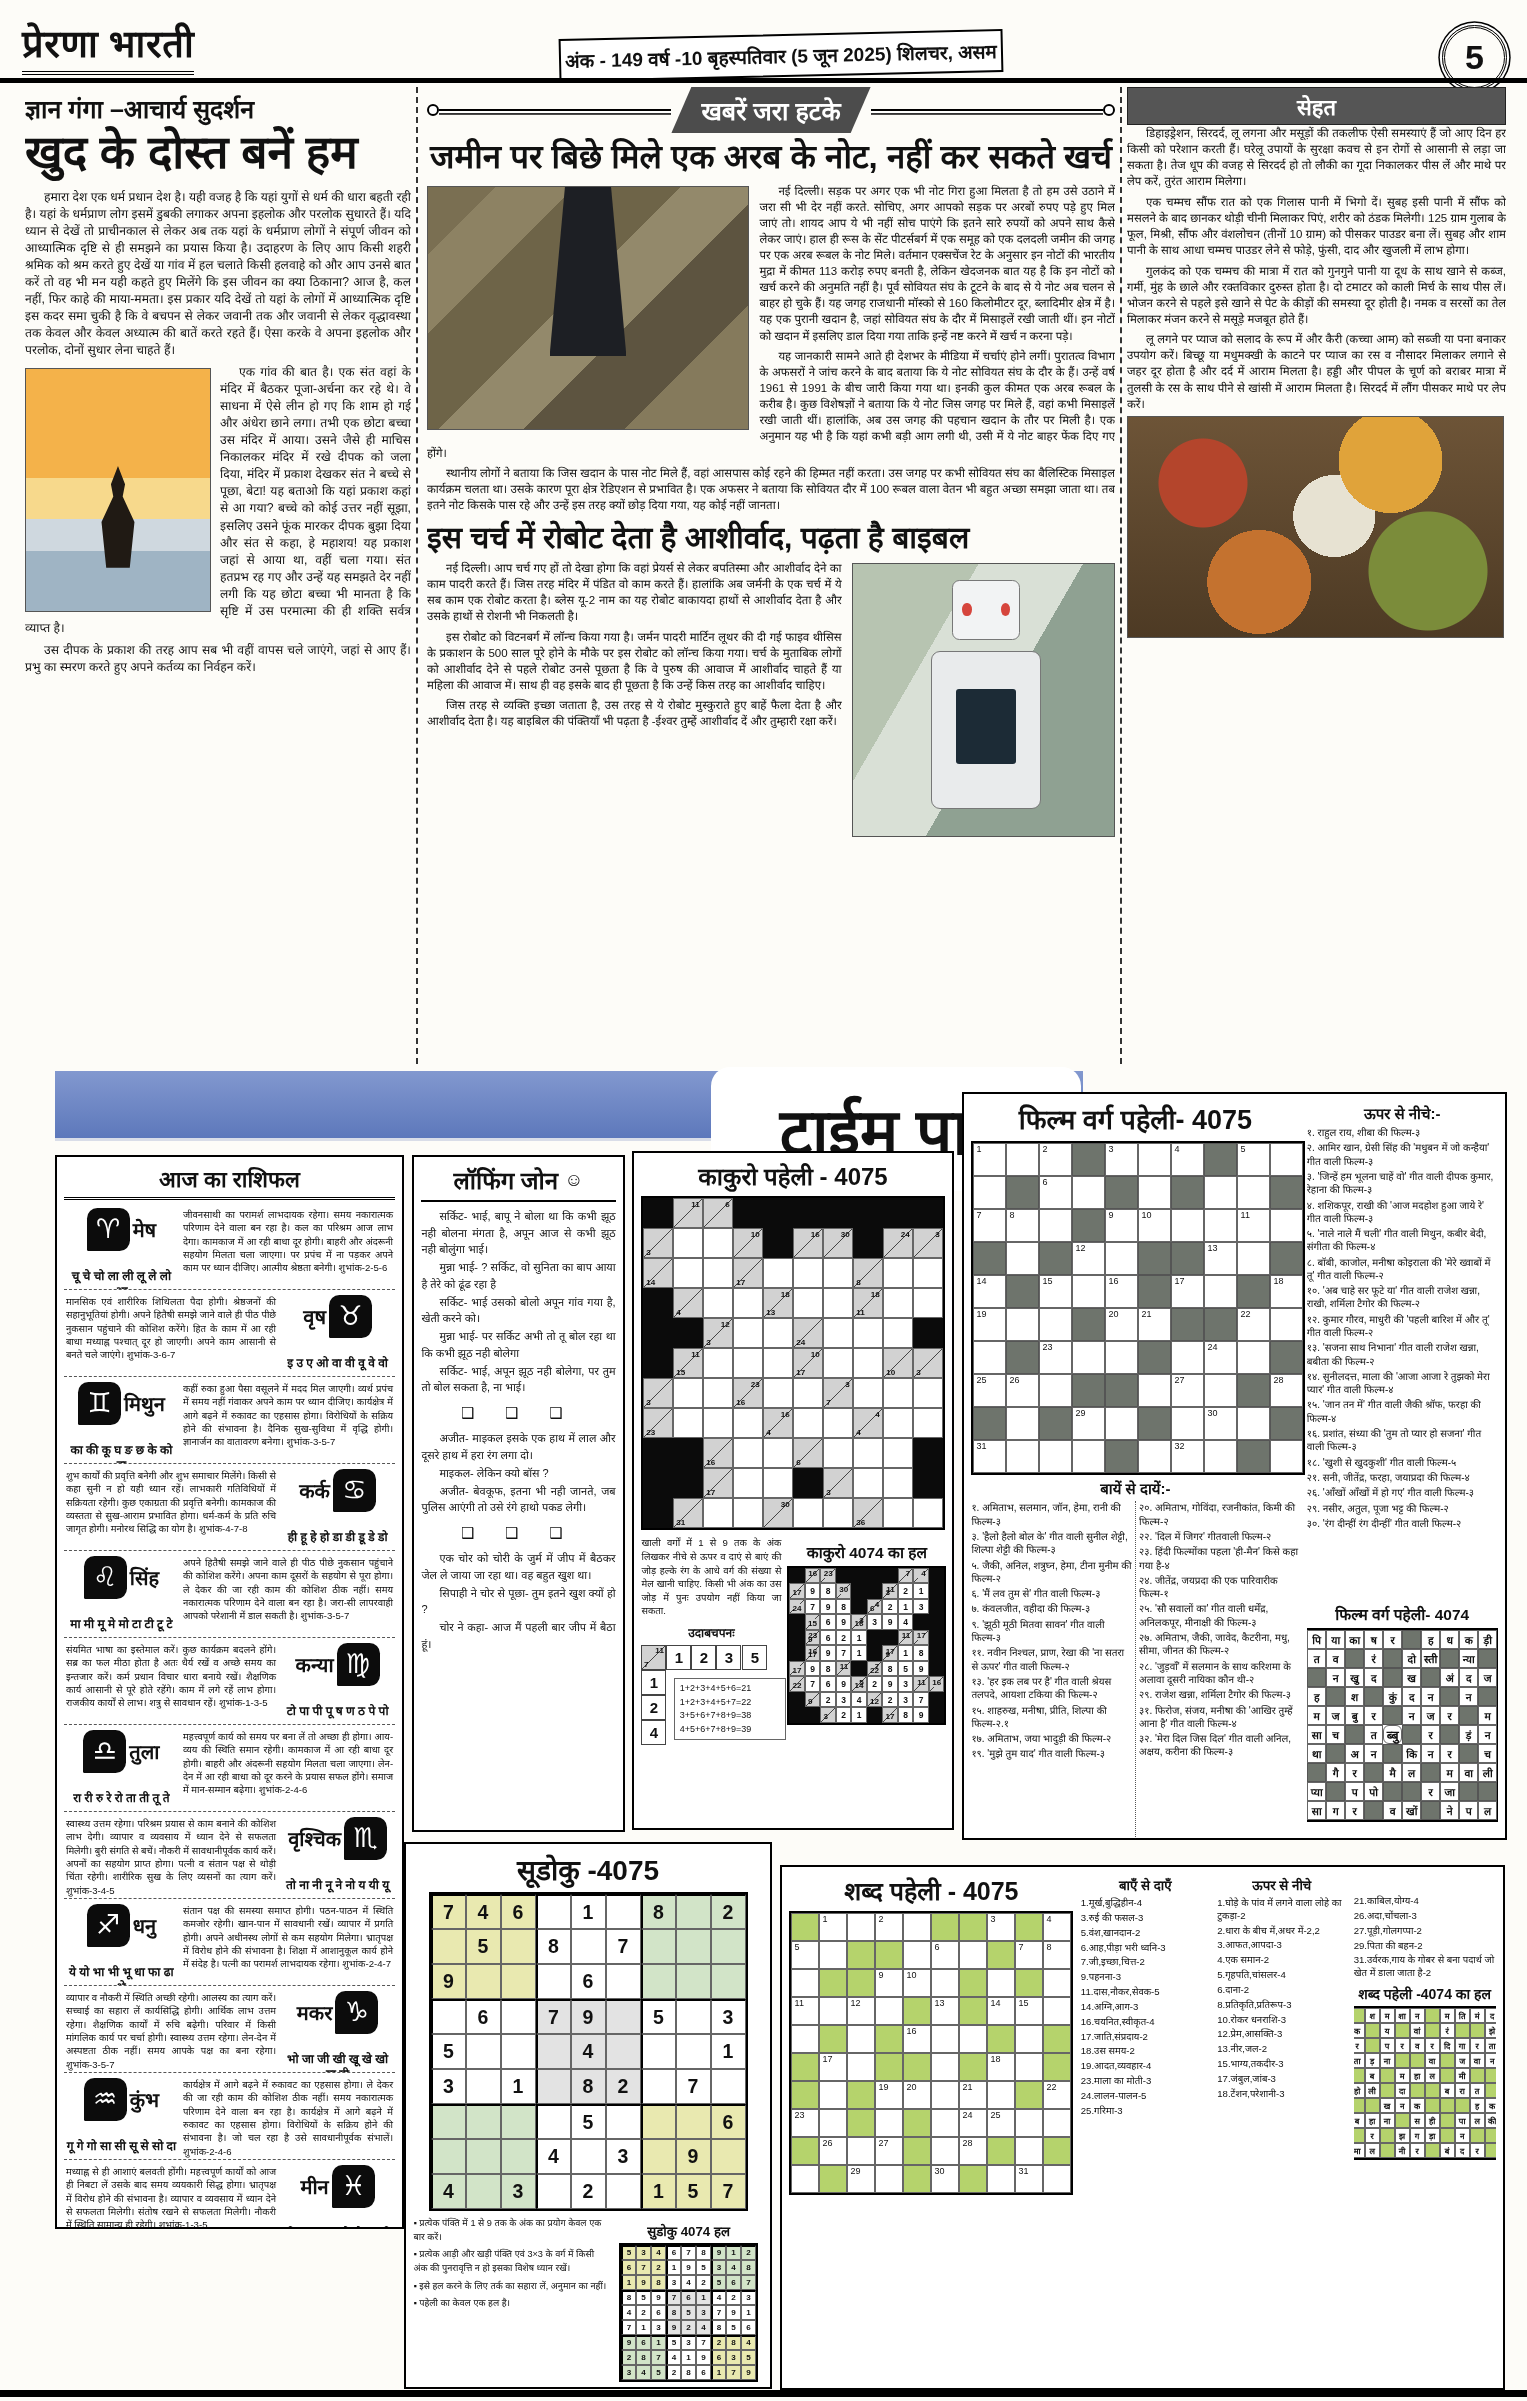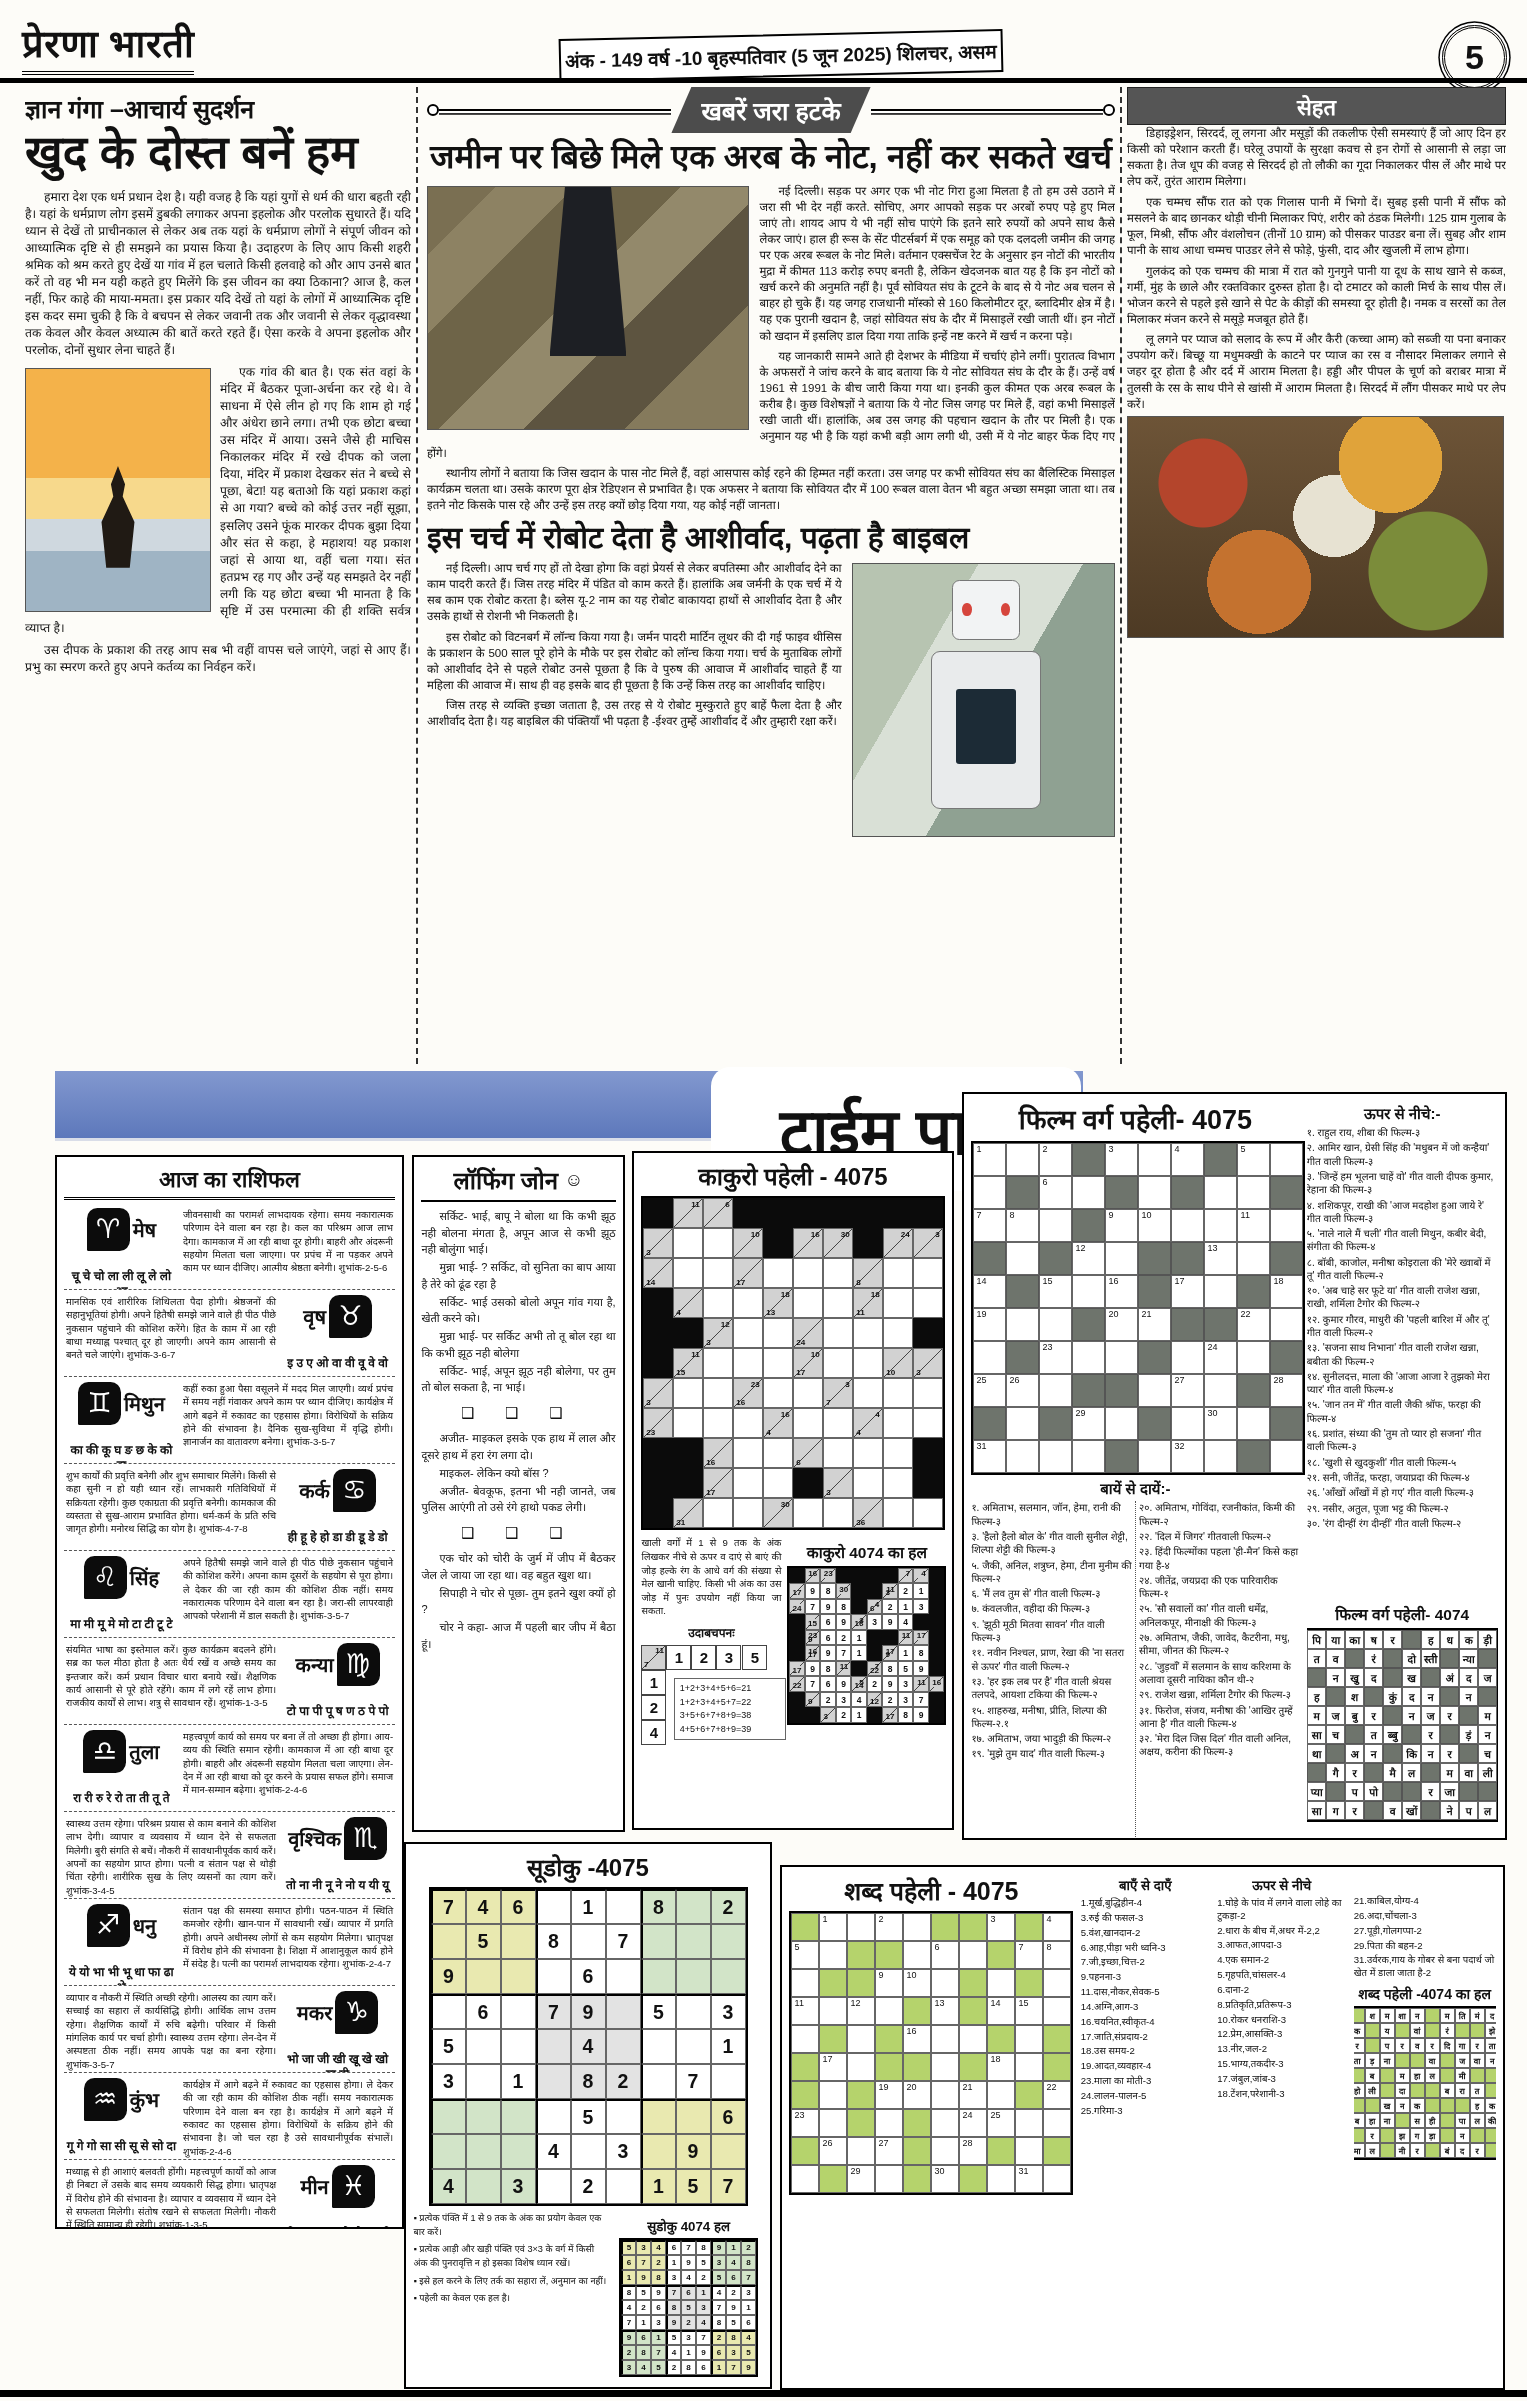--- a/index.html
+++ b/index.html
@@ -971,21 +971,21 @@
               <div class="gc dark"></div>
               <div class="gc" style="font-size: 10.6px;">न</div>
               <div class="gc" style="font-size: 10.6px;">ज</div>
               <div class="gc" style="font-size: 10.6px;">र</div>
               <div class="gc dark"></div>
               <div class="gc" style="font-size: 10.6px;">म</div>
               <div class="gc" style="font-size: 10.6px;">सा</div>
               <div class="gc" style="font-size: 10.6px;">च</div>
               <div class="gc dark"></div>
               <div class="gc" style="font-size: 10.6px;">त</div>
-              <div class="gc" style="font-size: 11px;">ब्बु</div>
+              <div class="gc" style="font-size: 13px; border-radius: 6px;">ब्बु</div>
               <div class="gc dark"></div>
               <div class="gc" style="font-size: 10.6px;">र</div>
               <div class="gc dark"></div>
               <div class="gc" style="font-size: 10.6px;">ड़ं</div>
               <div class="gc" style="font-size: 10.6px;">न</div>
               <div class="gc" style="font-size: 10.6px;">था</div>
               <div class="gc dark"></div>
               <div class="gc" style="font-size: 10.6px;">अ</div>
               <div class="gc" style="font-size: 10.6px;">न</div>
               <div class="gc dark"></div>
@@ -1024,21 +1024,21 @@
               <div class="gc" style="font-size: 10.6px;">ने</div>
               <div class="gc" style="font-size: 10.6px;">प</div>
               <div class="gc" style="font-size: 10.6px;">ल</div>
             </div>
           </div>
       </div>
     </div>
   </div>
 
   <div class="pbox" style="left:404px; top:1842px; width:368px; height:547px;">
-    <div class="pbox-title" style="font-size:24px; margin-bottom:4.4px;">सूडोकु -4075</div>
+    <div class="pbox-title" style="font-size:28px; margin-bottom:4.4px;">सूडोकु -4075</div>
     <div style="display:flex; justify-content:center;">
         <div class="ggrid" style="grid-template-columns: repeat(9, 35px); grid-auto-rows: 35px;">
           <div class="gc sud-y bb-l bb-t" style="font-size: 19.5px;">7</div>
           <div class="gc sud-y bb-t" style="font-size: 19.5px;">4</div>
           <div class="gc sud-y bb-t" style="font-size: 19.5px;">6</div>
           <div class="gc bb-l bb-t"></div>
           <div class="gc bb-t" style="font-size: 19.5px;">1</div>
           <div class="gc bb-t"></div>
           <div class="gc sud-g bb-l bb-t" style="font-size: 19.5px;">8</div>
           <div class="gc sud-g bb-t"></div>

